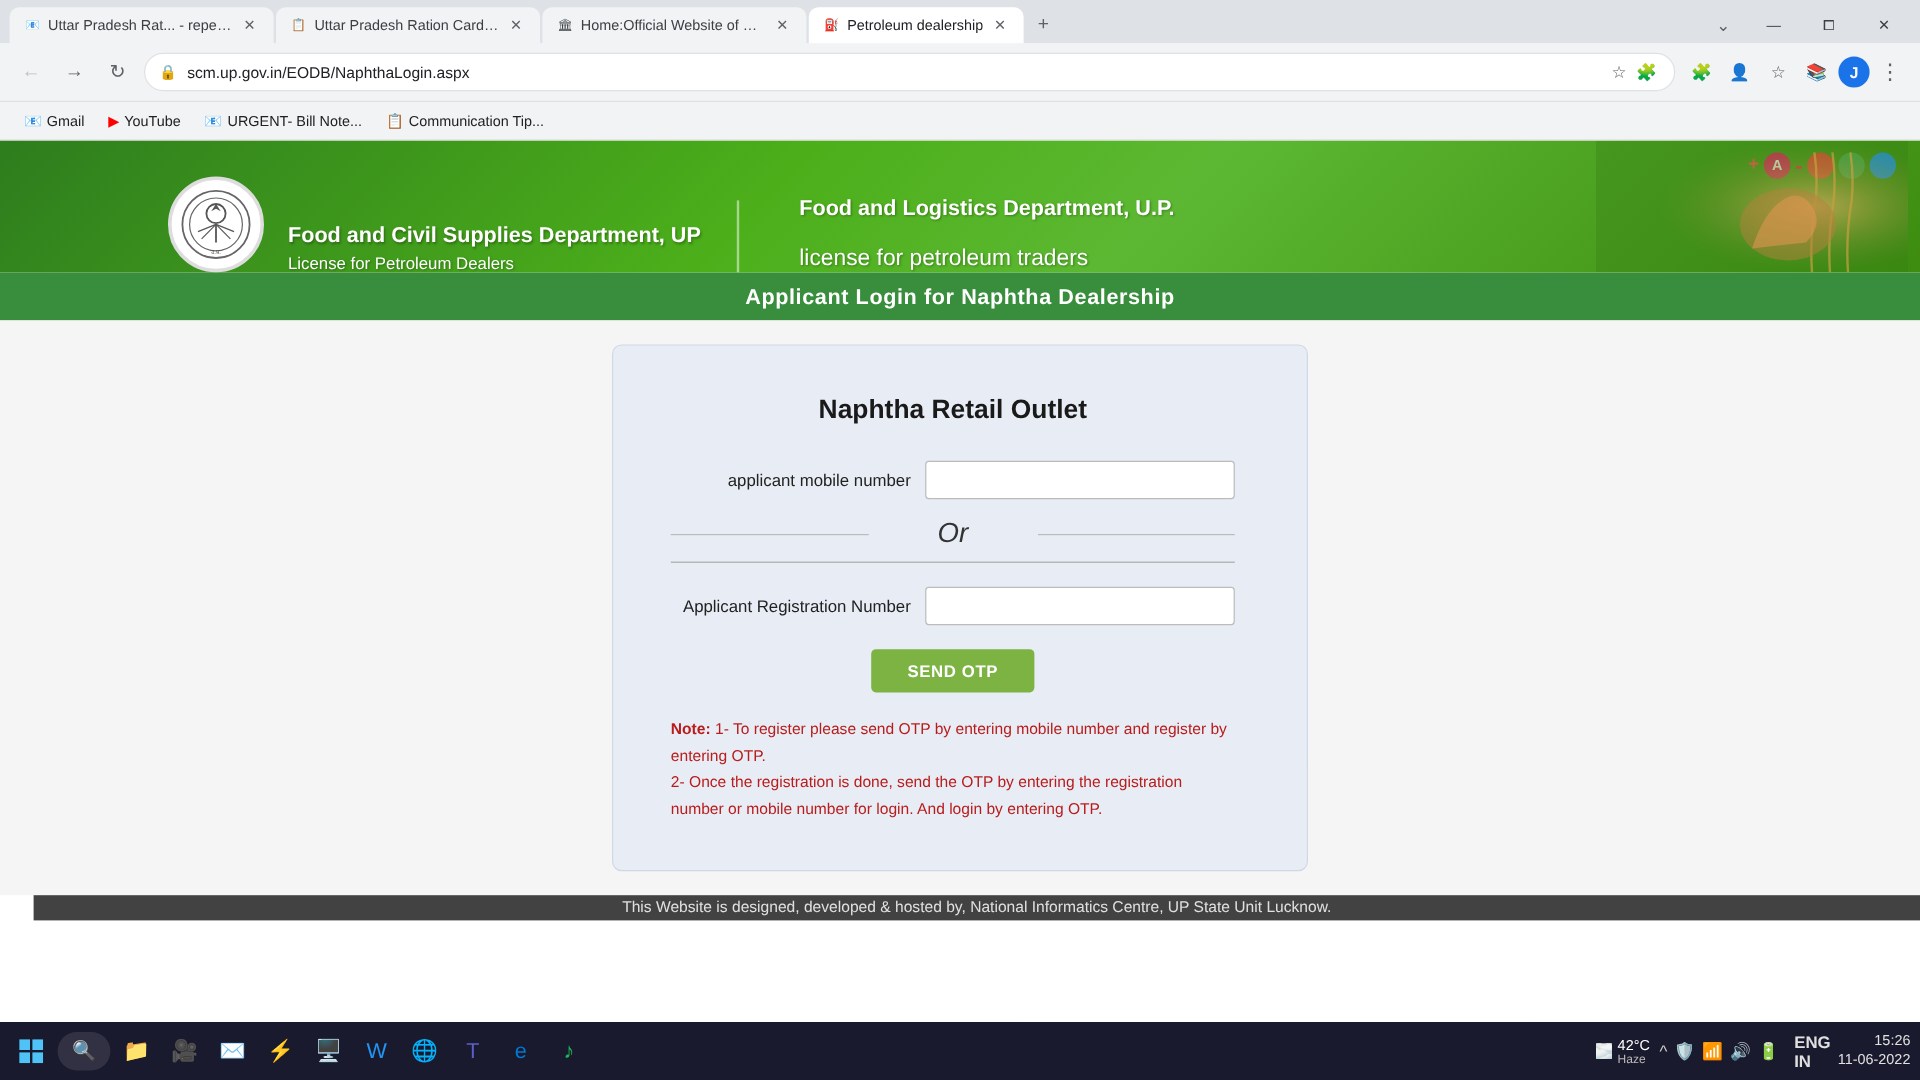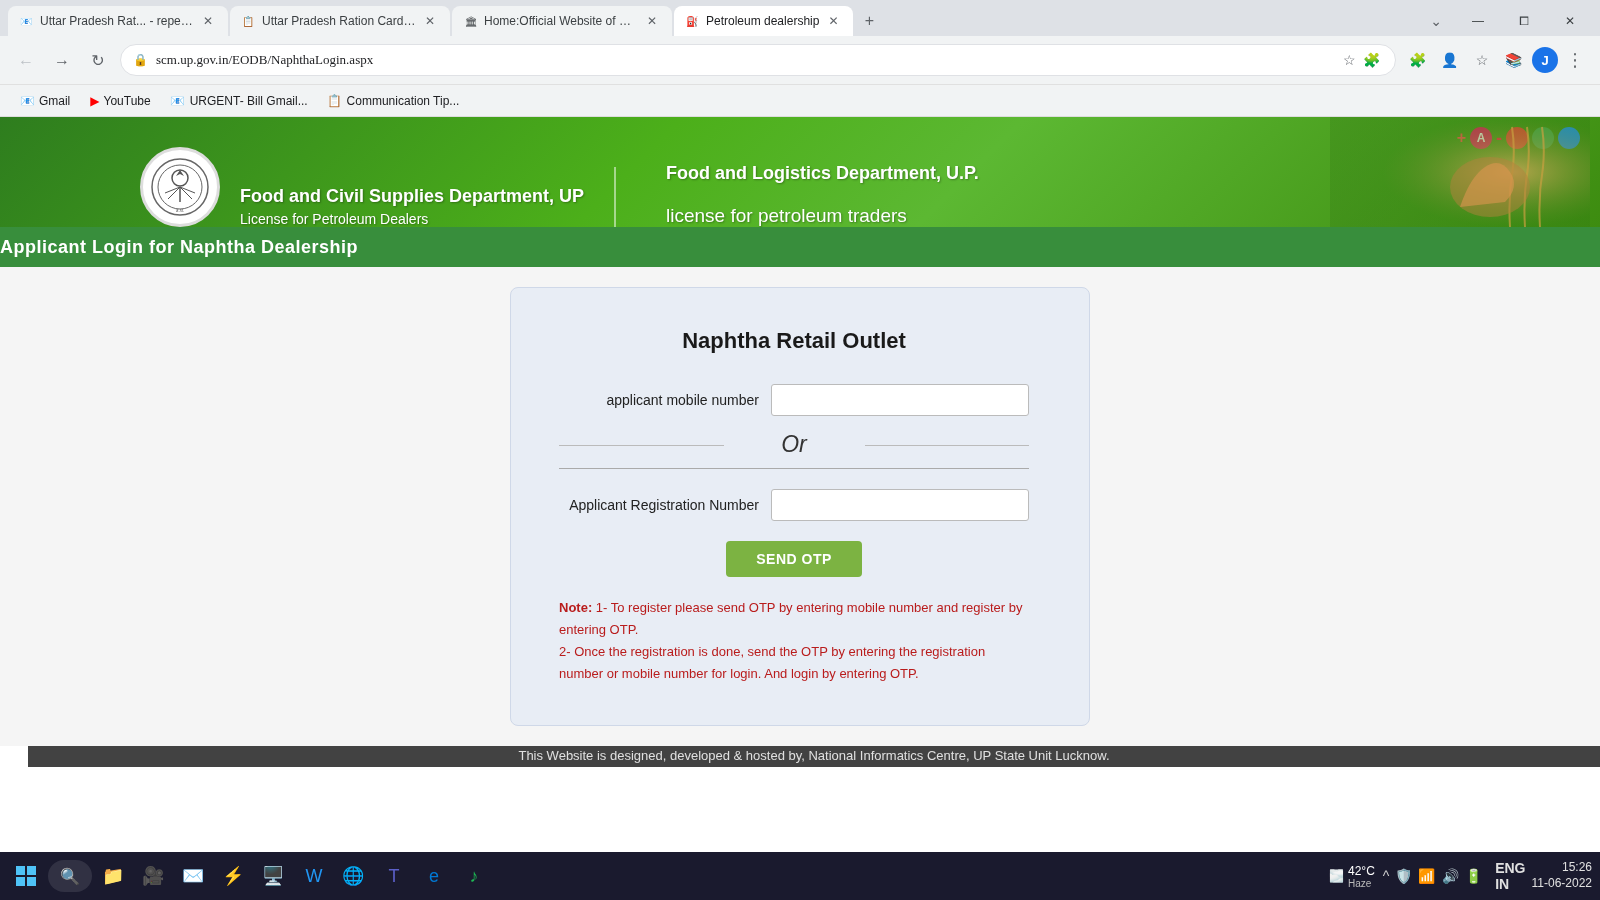--- a/index.html
+++ b/index.html
@@ -115,21 +115,21 @@
       height: 32px;
       background: #fff;
       border: 1px solid #dfe1e5;
       border-radius: 16px;
       display: flex;
       align-items: center;
       padding: 0 12px;
       gap: 8px;
     }
     .address-bar .lock-icon { font-size: 12px; color: #5f6368; }
-    .address-url { font-size: 13px; color: #202124; flex: 1; font-family: Liberation Serif, serif; }
+    .address-url { font-size: 13px; color: #202124; flex: 1; }
     .address-bar-actions { display: flex; gap: 4px; }
     .addr-icon { font-size: 14px; color: #5f6368; cursor: pointer; padding: 2px; }
     .toolbar-icons { display: flex; gap: 4px; align-items: center; }
     .toolbar-icon { width: 28px; height: 28px; display: flex; align-items: center; justify-content: center; border-radius: 50%; font-size: 14px; color: #5f6368; cursor: pointer; }
     .profile-avatar {
       width: 26px; height: 26px;
       border-radius: 50%;
       background: #1a73e8;
       display: flex; align-items: center; justify-content: center;
       color: #fff; font-size: 13px; font-weight: bold;
@@ -220,20 +220,21 @@
     .badge-circle-red { width: 22px; height: 22px; border-radius: 50%; background: #f44336; }
     .badge-circle-green { width: 22px; height: 22px; border-radius: 50%; background: #4caf50; }
     .badge-circle-blue { width: 22px; height: 22px; border-radius: 50%; background: #2196f3; }
 
     
     .sub-header {
       background: #388e3c;
       height: 40px;
       display: flex;
       align-items: center;
+      justify-content: center;
     }
     .sub-header-text {
       color: #fff;
       font-size: 18px;
       font-weight: bold;
       letter-spacing: 0.5px;
     }
 
     
     .main-content {
@@ -473,21 +474,21 @@
     <div class="bookmark-item">
       <span class="bookmark-favicon">📧</span>
       <span>Gmail</span>
     </div>
     <div class="bookmark-item">
       <span class="bookmark-favicon" style="color:#ff0000;">▶</span>
       <span>YouTube</span>
     </div>
     <div class="bookmark-item">
       <span class="bookmark-favicon">📧</span>
-      <span>URGENT- Bill Gmail...</span>
+      <span>URGENT- Bill Note...</span>
     </div>
     <div class="bookmark-item">
       <span class="bookmark-favicon">📋</span>
       <span>Communication Tip...</span>
     </div>
   </div>
 </div>
 
 <div class="page-content">
 

